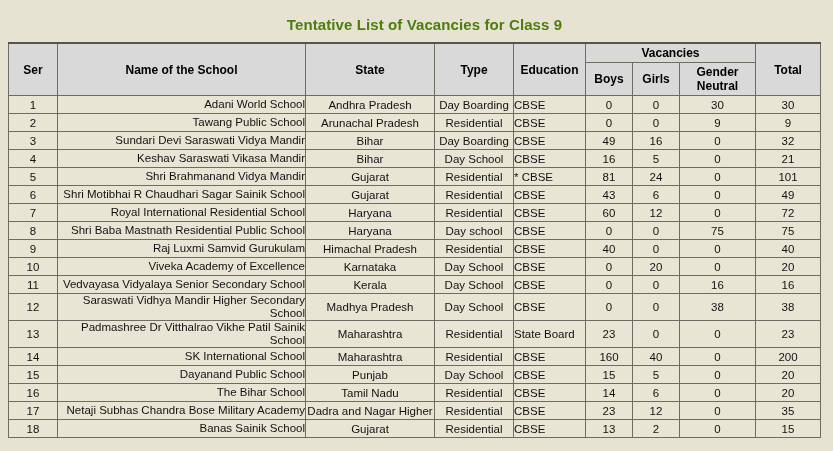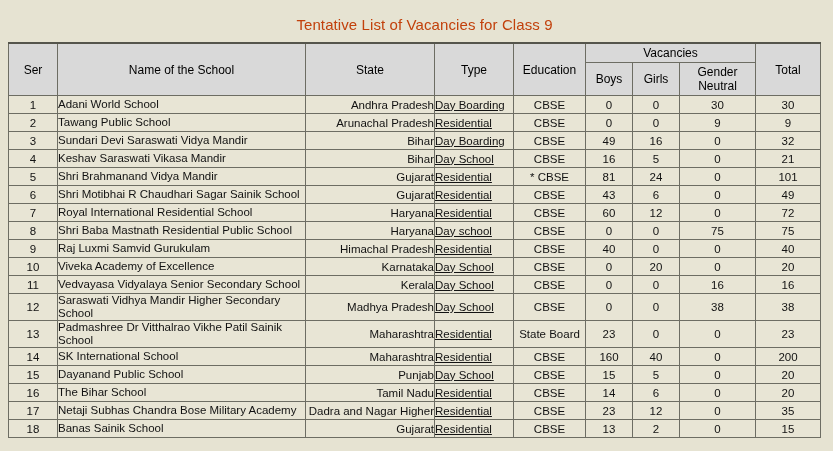--- a/index.html
+++ b/index.html
@@ -58,23 +58,23 @@
     white-space: nowrap;
   }
 
   
   #page-title {
     position: relative;
     z-index: 2;
     padding-top: 14px;
     text-align: center;
     font-size: 15px;
-    font-weight: normal;
+    font-weight: bold;
     line-height: 21px;
-    color: #c2410c;
+    color: #4d7c0f;
     letter-spacing: 0.1px;
     margin-left: 16px;
   }
   #page-title .tline { display: block; }
 
   
   #table-wrap {
     position: relative;
     z-index: 1;
     margin: 7px 0 0 8px;
@@ -89,21 +89,21 @@
   table#vacancy-table th,
   table#vacancy-table td {
     border: 1px solid #6d6d63;
     font-size: 11px;
     padding: 0;
     vertical-align: middle;
     background-clip: padding-box;
   }
   table#vacancy-table thead th {
     background: #d9d9d9;
-    font-weight: normal;
+    font-weight: bold;
     font-size: 12px;
     text-align: center;
     color: #000;
     line-height: 14px;
     padding: 2px 2px;
   }
   #vacancy-table thead tr:first-child th { border-top: 2px solid #55554c; }
   .col-ser     { width: 49px; }
   .col-name    { width: 248px; }
   .col-state   { width: 129px; }
@@ -114,24 +114,24 @@
   .col-neutral { width: 76px; }
   .col-total   { width: 65px; }
 
   table#vacancy-table tbody td {
     background: #e8e5d5;
     height: 17px;
     color: #121212;
     font-size: 11.5px;
   }
   td.c-ser     { text-align: center; }
-  td.c-name    { text-align: left;  padding: 1px 0 1px 6px; line-height: 13px; }
-  td.c-state   { text-align: right;  padding-left: 6px; }
-  td.c-type    { text-align: left;  padding-left: 5px; text-decoration: underline; }
-  td.c-edu     { text-align: center;  padding-left: 5px; }
+  td.c-name    { text-align: right;  padding: 1px 0 1px 6px; line-height: 13px; }
+  td.c-state   { text-align: center;  padding-left: 6px; }
+  td.c-type    { text-align: center;  padding-left: 5px; }
+  td.c-edu     { text-align: left;  padding-left: 5px; }
   td.c-num     { text-align: center; }
   tbody tr.tall td { height: 28px; }
 </style>
 </head>
 <body>
 
 <div id="watermark-layer">
   <svg class="wm-logo" viewBox="0 0 230 80" xmlns="http://www.w3.org/2000/svg">
     <g fill="none" stroke="#dcd9c5" stroke-width="7">
       <path d="M22 78 L22 40 Q22 12 60 10 L170 10 Q208 12 208 40 L208 78"></path>

